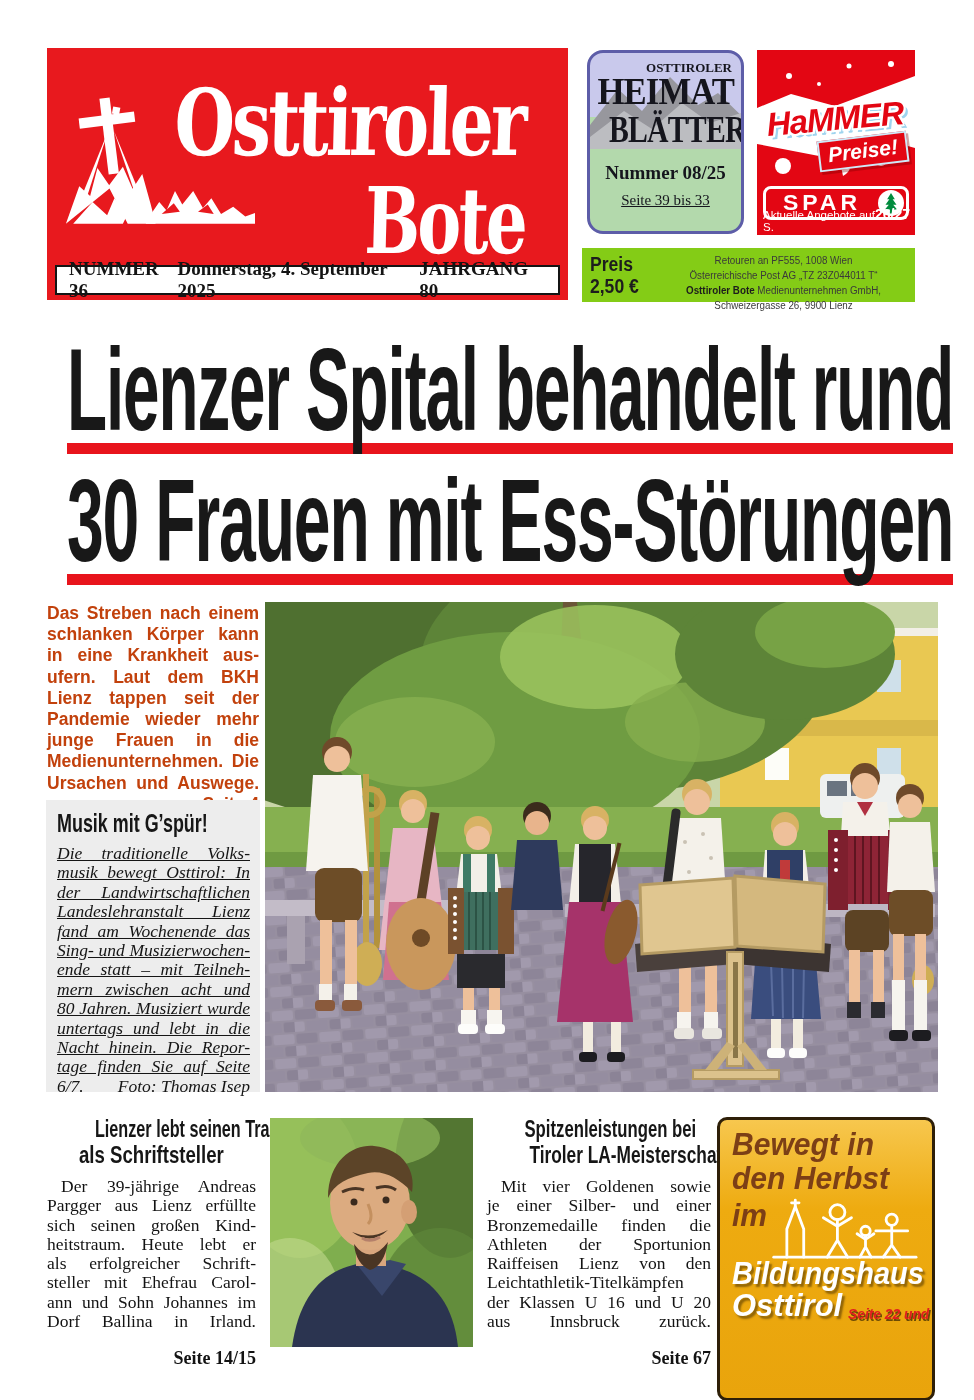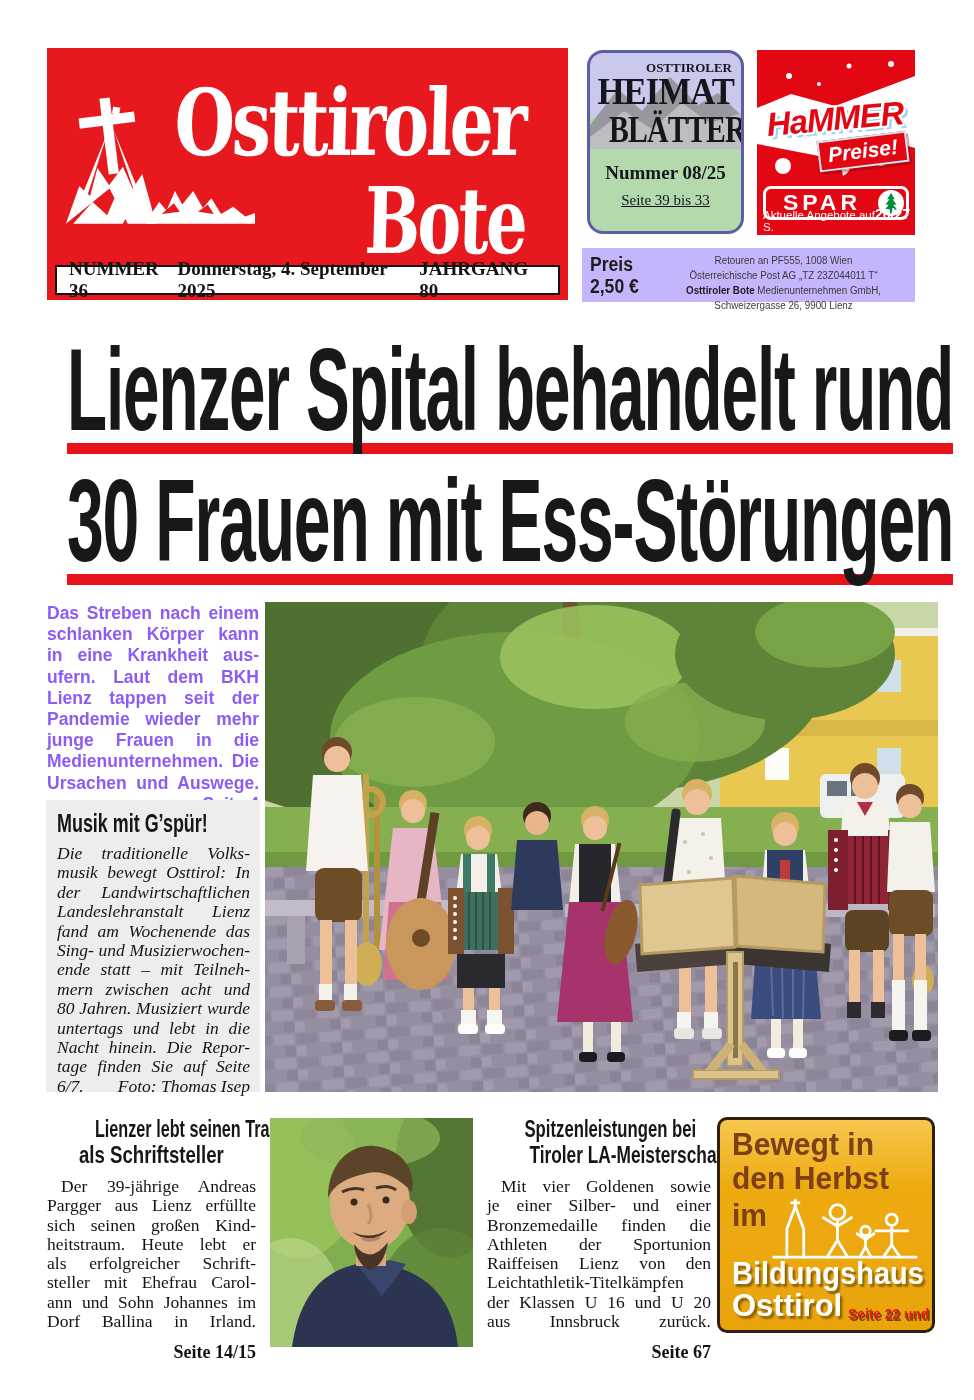--- a/index.html
+++ b/index.html
@@ -54,72 +54,72 @@
                 border:3px solid #fff; border-radius:8px; display:flex; align-items:center; }
   .spar-word { flex:1; text-align:center; color:#fff; font-family:"Liberation Sans", sans-serif;
                font-weight:bold; font-size:23px; letter-spacing:4px; transform:scaleY(.92); }
   .spar-tree { width:26px; height:26px; background:#fff; border-radius:50%; margin-right:2px;
                display:flex; align-items:center; justify-content:center; flex:none; }
   .spar-footer { position:absolute; bottom:2px; left:6px; right:5px; display:flex; align-items:baseline;
                  justify-content:space-between; color:#fff; font-family:"Liberation Sans", sans-serif; font-size:11.5px; }
   .spar-footer .pg { font-weight:bold; font-size:14px; }
 
   
-  .price { position:absolute; left:582px; top:248px; width:333px; height:54px; background:#c4b5fd; display:flex; }
+  .price { position:absolute; left:582px; top:248px; width:333px; height:54px; background:#84cc16; display:flex; }
   .price-left { width:74px; padding:5px 0 0 9px; font-family:"Liberation Sans", sans-serif; font-weight:bold;
                 font-size:20px; line-height:22px; color:#1d1d1d; transform:scaleX(.88); transform-origin:left center; }
   .price-right { flex:1; text-align:center; font-family:"Liberation Sans", sans-serif; font-size:10px;
                  line-height:15px; color:#3a3a3a; padding:5px 4px 0 0; transform:scaleX(.98); transform-origin:center; }
   .price-right .b { font-weight:bold; color:#1d1d1d; }
 
   
   .hl { position:absolute; left:47px; top:331px; width:886px;margin-left:20px; }
   .hl-line { position:relative; height:131px; }
   .hl-text { position:relative; z-index:2; display:inline-block; white-space:nowrap;
              font-family:"Liberation Sans", sans-serif; font-weight:bold; font-size:117px; line-height:117px;
              letter-spacing:-2px; color:#181818; transform-origin:left top; }
   .hl-rule { position:absolute; left:0; right:0; top:112px; height:11px; background:#e8141c; z-index:1; }
 
   
   .lead { position:absolute; left:47px; top:603px; width:212px; font-family:"Liberation Sans", sans-serif;
-          font-weight:bold; font-size:17.5px; line-height:21.2px; color:#8b5cf6; }
+          font-weight:bold; font-size:17.5px; line-height:21.2px; color:#c2410c; }
   .jline { text-align:justify; text-align-last:justify; }
   .lead-page { text-align:right; }
 
   
   .musik { position:absolute; left:46px; top:800px; width:214px; height:292px; background:#ededed;
            padding:9px 10px 0 11px; }
   .musik-title span { display:inline-block; white-space:nowrap; font-family:"Liberation Sans", sans-serif;
                       font-weight:bold; font-size:26px; line-height:28px; color:#161616; transform-origin:left center; }
   .musik-body { margin-top:7px; font-family:"Liberation Serif", serif; font-style:italic;
-                font-size:17.5px; line-height:19.4px; color:#151515; }
+                font-size:17.5px; line-height:19.4px; color:#151515;text-decoration:underline; }
   .musik-last { display:flex; justify-content:space-between; font-family:"Liberation Serif", serif;
                 font-style:italic; font-size:17.5px; line-height:19.4px; color:#151515; }
 
   
   .photo-main { position:absolute; left:265px; top:602px; width:673px; height:490px; overflow:hidden; }
 
   
   .art { position:absolute; top:1116px; }
   .art1 { left:47px; width:209px; }
   .art2 { left:487px; width:224px; }
   .art-title { text-align:center; color:#161616; }
   .art-title span { display:inline-block; white-space:nowrap; font-family:"Liberation Sans", sans-serif;
                     font-weight:bold; font-size:24px; line-height:25.5px; transform-origin:center; }
   .art-body { margin-top:10px; font-family:"Liberation Serif", serif; font-size:17.5px;
               line-height:19.3px; color:#131313; }
   .art-body div:first-child { text-indent:14px; }
   .art-page { text-align:right; font-family:"Liberation Serif", serif; font-weight:bold; font-size:18px;
-              margin-top:11px; color:#131313; }
+              margin-top:17px; color:#131313; }
 
   .photo-portrait { position:absolute; left:270px; top:1118px; width:203px; height:229px; overflow:hidden; }
 
   
-  .ad { position:absolute; left:717px; top:1117px; width:218px; height:216px; border:3px solid #2e1f08;
-        border-radius:10px; background:linear-gradient(#f7c74e, #eeab10 32%, #e9a40c); padding:8px 12px 0; overflow:hidden; }
+  .ad { position:absolute; left:717px; top:1117px; width:218px; height:284px; border:3px solid #2e1f08;
+        border-radius:10px; background:linear-gradient(#f7c74e, #eeab10 32%, #e9a40c); padding:8px 12px 0; overflow:hidden;font-style:italic; }
   .ad-line { font-family:"Liberation Sans", sans-serif; font-weight:bold; font-size:31px; line-height:34px;
              color:#7c3f16; transform:scaleX(.97); transform-origin:left center; white-space:nowrap; }
   .ad-row { display:flex; align-items:flex-start; height:62px; }
   .ad-row .ad-line { line-height:40px; }
   .ad-picto { margin-left:2px; margin-bottom:-4px; }
   .ad-brand { font-family:"Liberation Sans", sans-serif; font-weight:bold; font-size:31px; line-height:32px;
               color:#fff; text-shadow:2.5px 2.5px 2px rgba(70,45,0,.55); white-space:nowrap;
               display:inline-block; transform-origin:left center; }
   .ad-bottom { display:flex; align-items:flex-end; gap:6px; }
   .ad-pages { font-family:"Liberation Sans", sans-serif; font-weight:bold; font-size:15px; color:#e01f1f;

